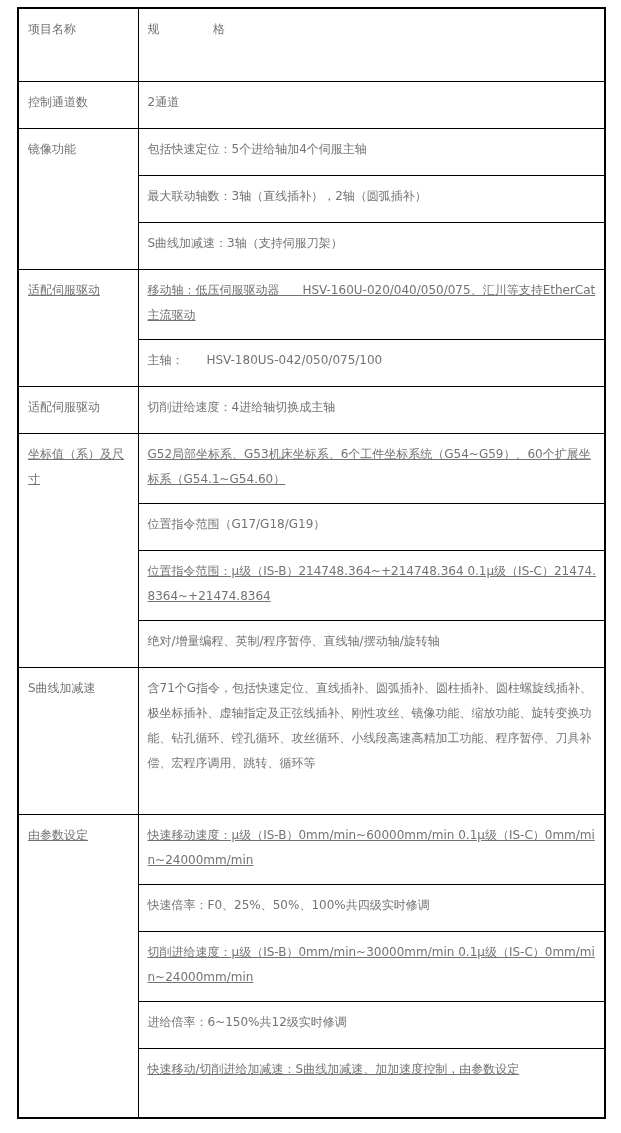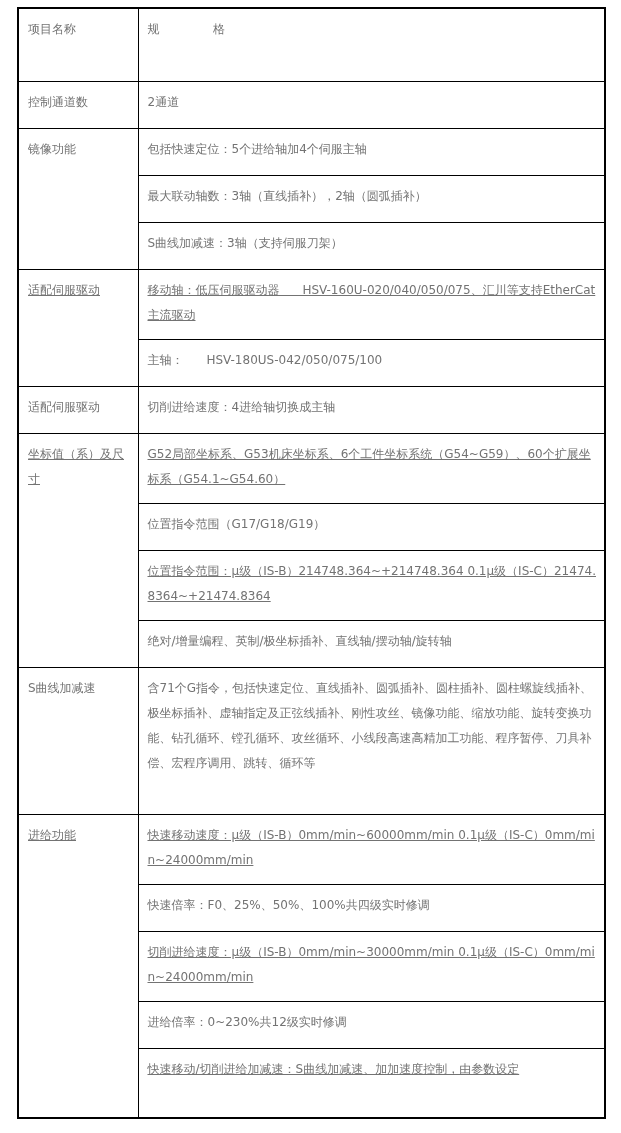--- a/index.html
+++ b/index.html
@@ -91,39 +91,39 @@
       <td class="item-cell" rowspan="4">坐标值（系）及尺寸</td>
       <td>G52局部坐标系、G53机床坐标系、6个工件坐标系统（G54~G59）、60个扩展坐标系（G54.1~G54.60）</td>
     </tr>
     <tr class="h-1">
       <td>位置指令范围（G17/G18/G19）</td>
     </tr>
     <tr class="h-2">
       <td>位置指令范围：μ级（IS-B）214748.364~+214748.364 0.1μ级（IS-C）21474.8364~+21474.8364</td>
     </tr>
     <tr class="h-1">
-      <td>绝对/增量编程、英制/极坐标插补、直线轴/摆动轴/旋转轴</td>
+      <td>绝对/增量编程、英制/程序暂停、直线轴/摆动轴/旋转轴</td>
     </tr>
 
     <tr class="h-5">
       <td class="item-cell">S曲线加减速</td>
       <td>含71个G指令，包括快速定位、直线插补、圆弧插补、圆柱插补、圆柱螺旋线插补、极坐标插补、虚轴指定及正弦线插补、刚性攻丝、镜像功能、缩放功能、旋转变换功能、钻孔循环、镗孔循环、攻丝循环、小线段高速高精加工功能、程序暂停、刀具补偿、宏程序调用、跳转、循环等</td>
     </tr>
 
     <tr class="h-2">
-      <td class="item-cell" rowspan="5">进给功能</td>
+      <td class="item-cell" rowspan="5">由参数设定</td>
       <td>快速移动速度：μ级（IS-B）0mm/min~60000mm/min 0.1μ级（IS-C）0mm/min~24000mm/min</td>
     </tr>
     <tr class="h-1">
       <td>快速倍率：F0、25%、50%、100%共四级实时修调</td>
     </tr>
     <tr class="h-2">
       <td>切削进给速度：μ级（IS-B）0mm/min~30000mm/min 0.1μ级（IS-C）0mm/min~24000mm/min</td>
     </tr>
     <tr class="h-1">
-      <td>进给倍率：0~230%共12级实时修调</td>
+      <td>进给倍率：6~150%共12级实时修调</td>
     </tr>
     <tr class="h-2">
       <td>快速移动/切削进给加减速：S曲线加减速、加加速度控制，由参数设定</td>
     </tr>
   </tbody>
     </table>
 </div>
 
 </body></html>

